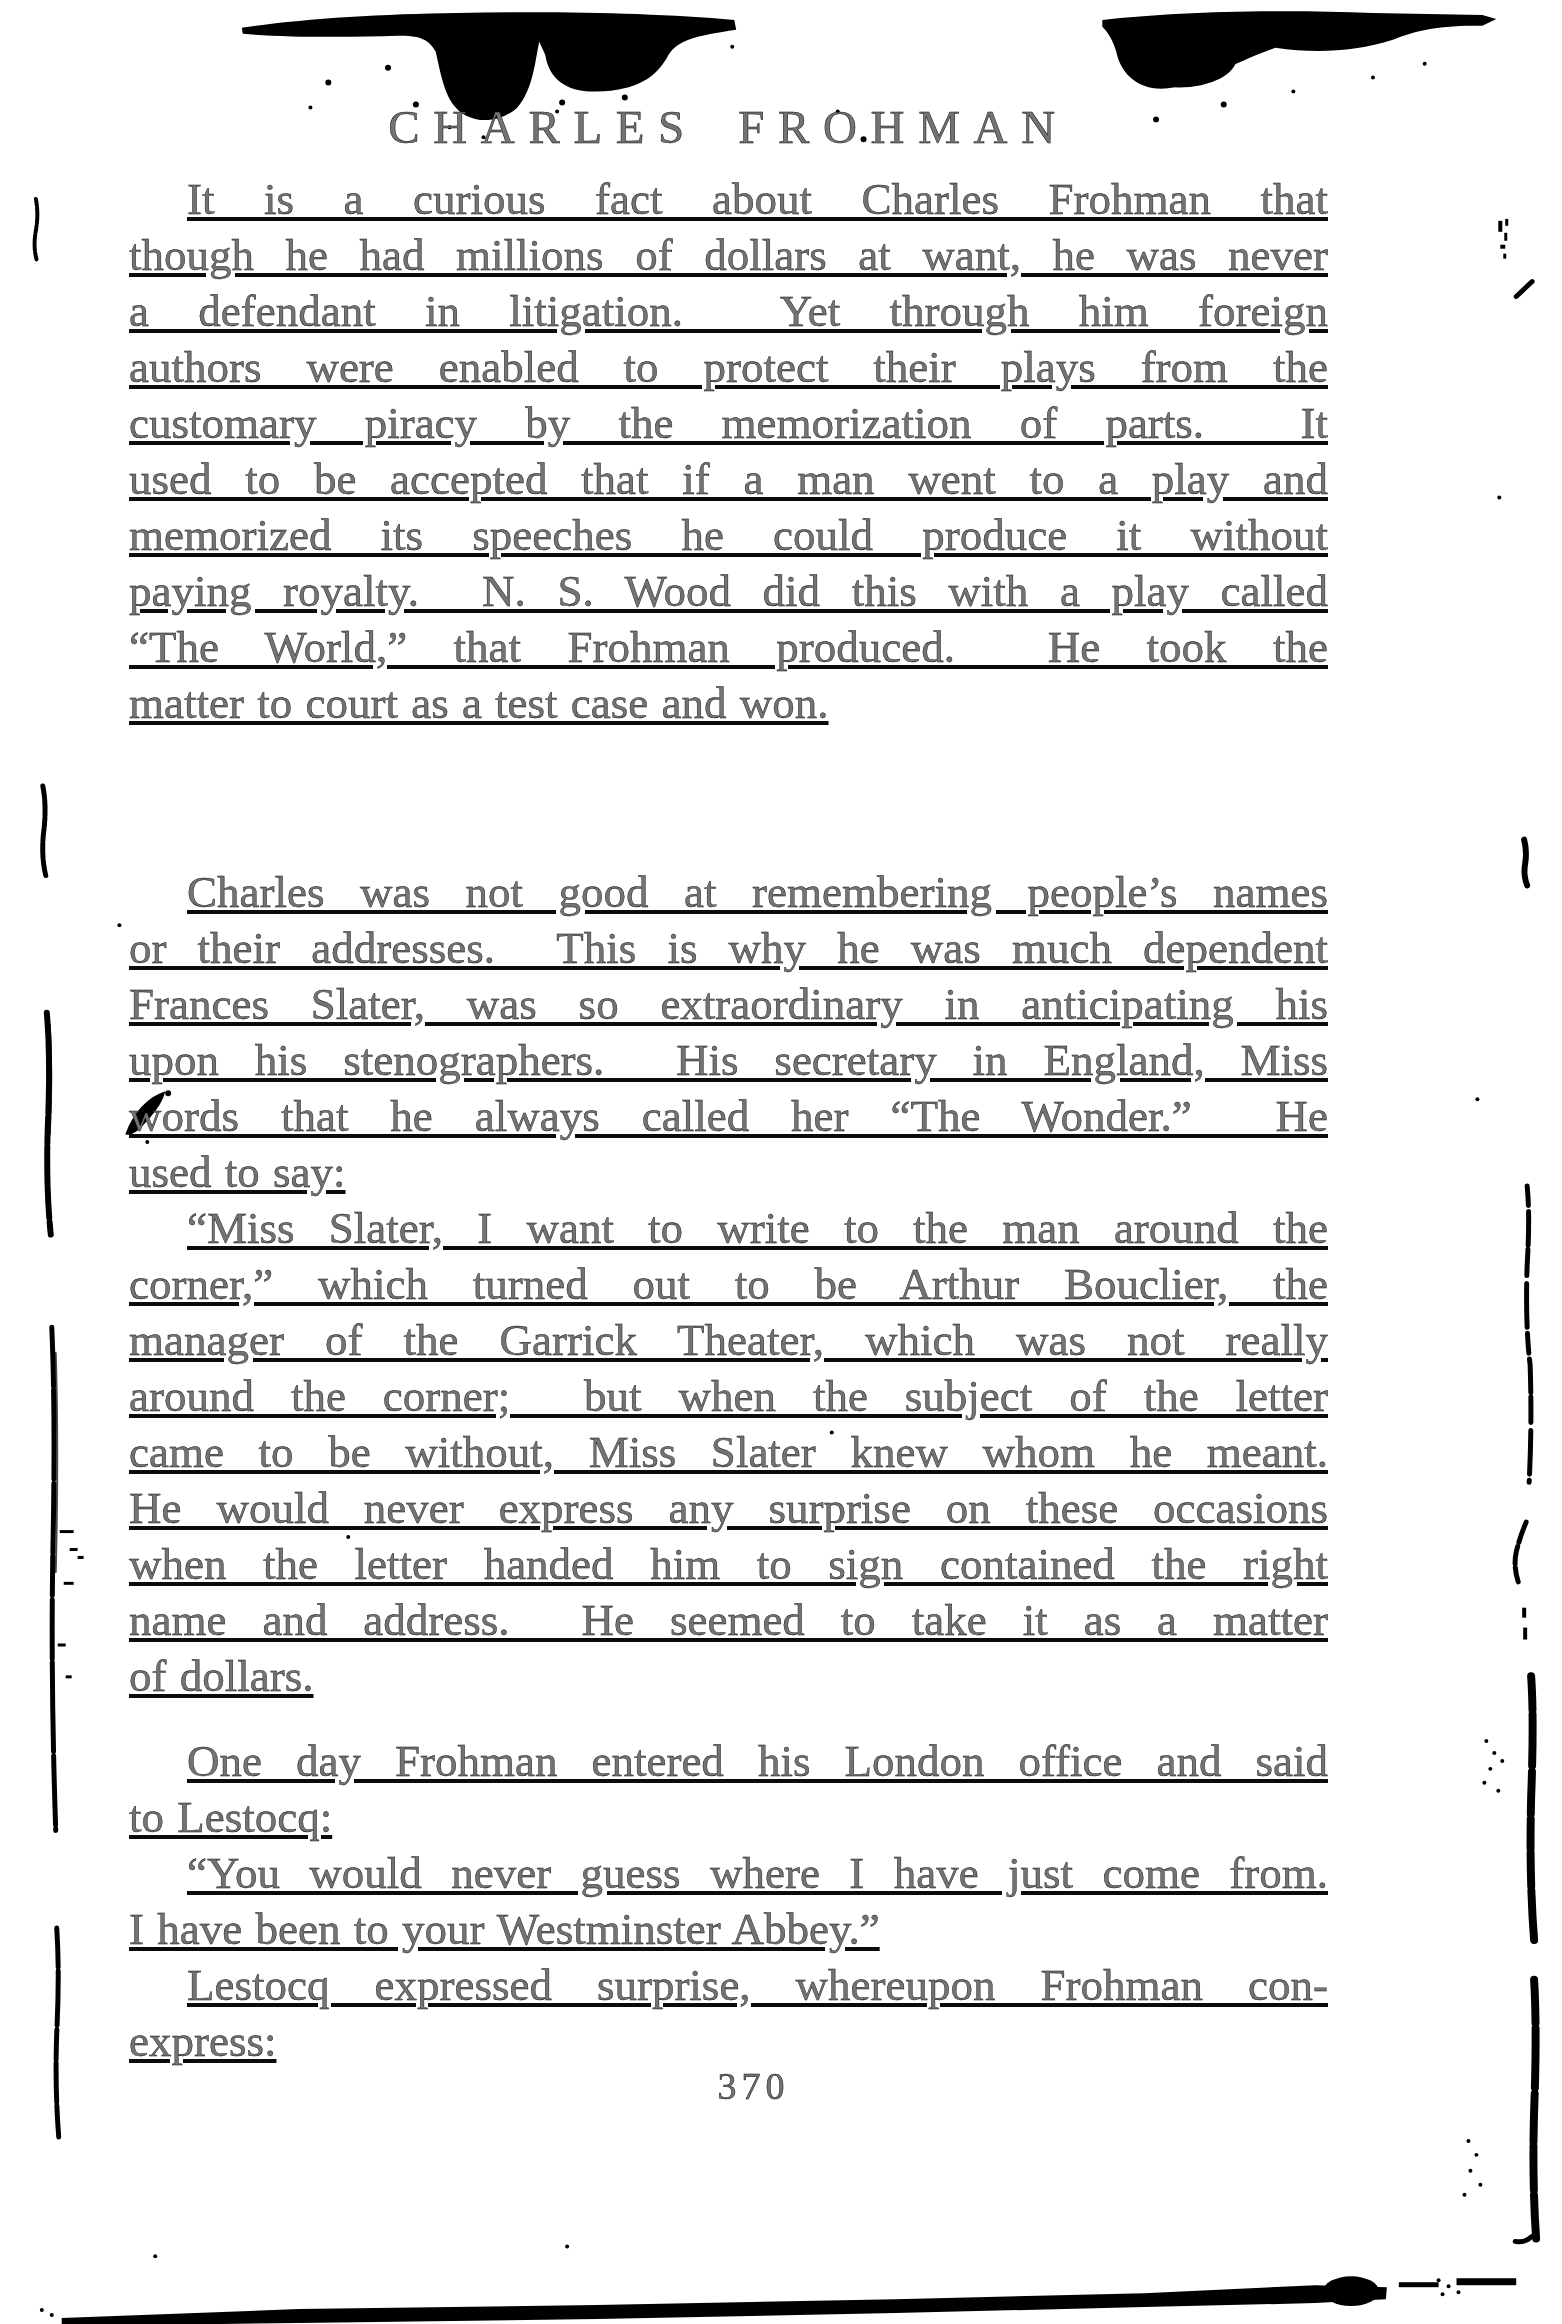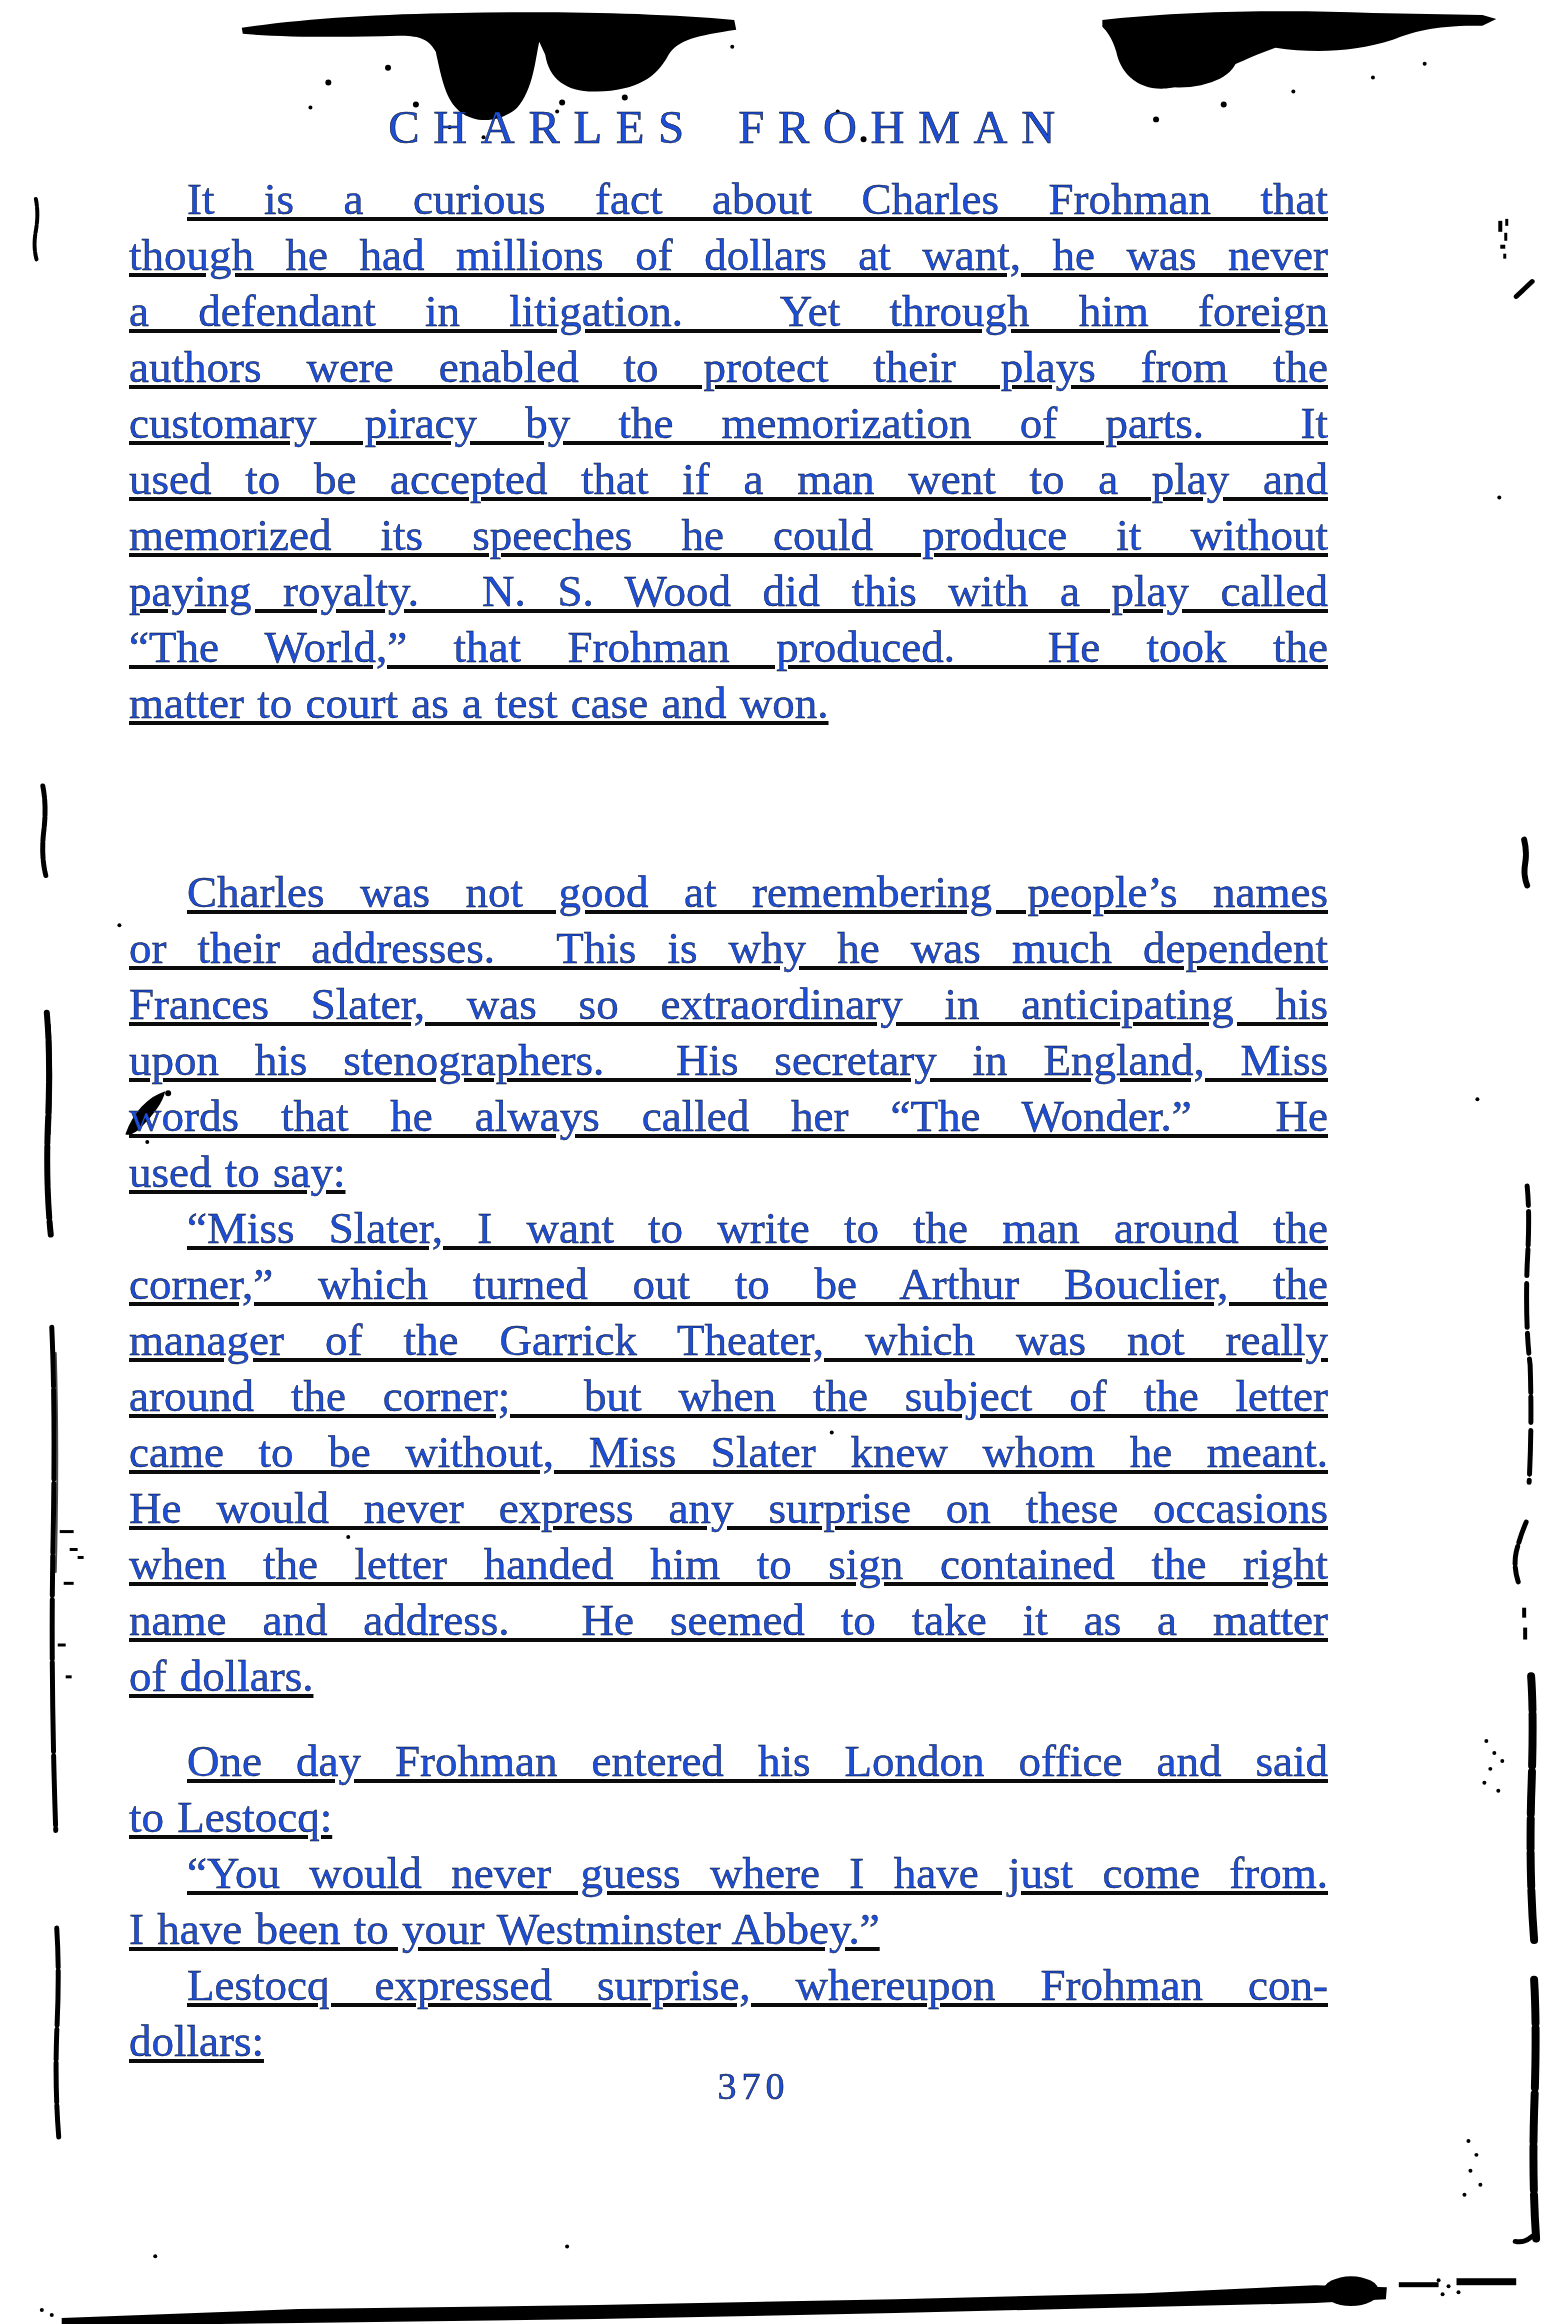--- a/index.html
+++ b/index.html
@@ -2,21 +2,21 @@
 <html><head>
 <meta charset="utf-8">
 <style>
   html,body{margin:0;padding:0;background:#e8e8e8;}
   .page{
     position:relative;
     width:1562px;height:2324px;
     background:#ffffff;
     overflow:hidden;
     font-family:"Liberation Serif","DejaVu Serif",serif;
-    color:#1d4ed8;
+    color:#737373;
   }
   .artifacts{position:absolute;left:0;top:0;width:1562px;height:2324px;pointer-events:none;}
   .column{position:absolute;left:129px;top:0;width:1199px;height:100%;}
   .title{
     position:absolute;left:0;top:100px;width:100%;
     font-size:47px;font-weight:normal;margin:0;
     text-align:center;letter-spacing:0.29em;word-spacing:0.32em;
     -webkit-text-stroke:0.5px #0b0b0b;
     white-space:nowrap;
   }
@@ -195,20 +195,20 @@
           <div class="line">when the letter handed him to sign contained the right</div>
           <div class="line">name and address.  He seemed to take it as a matter</div>
           <div class="line noj">of dollars.</div>
         </div>
         <div class="para p3">
           <div class="line ind">One day Frohman entered his London office and said</div>
           <div class="line noj">to Lestocq:</div>
           <div class="line ind">“You would never guess where I have just come from.</div>
           <div class="line noj">I have been to your Westminster Abbey.”</div>
           <div class="line ind">Lestocq expressed surprise, whereupon Frohman con-</div>
-          <div class="line noj">dollars:</div>
+          <div class="line noj">express:</div>
         </div>
       </div>
     <div class="page-number">370</div>
   </div>
 
 </div>
 
 
 </body></html>

